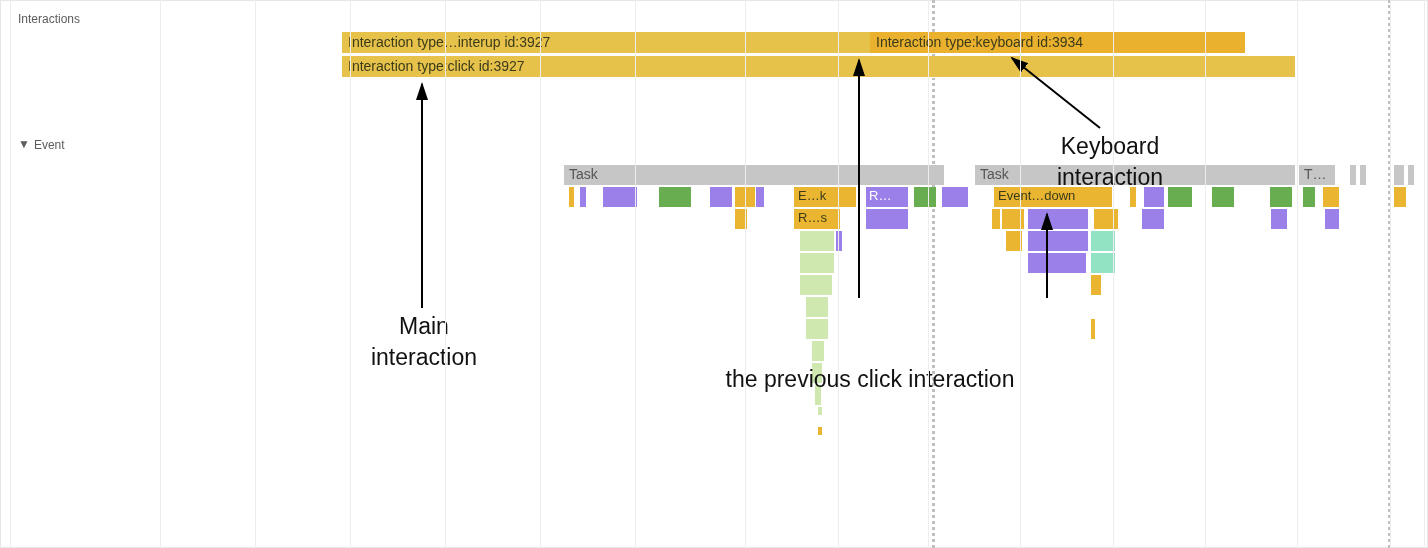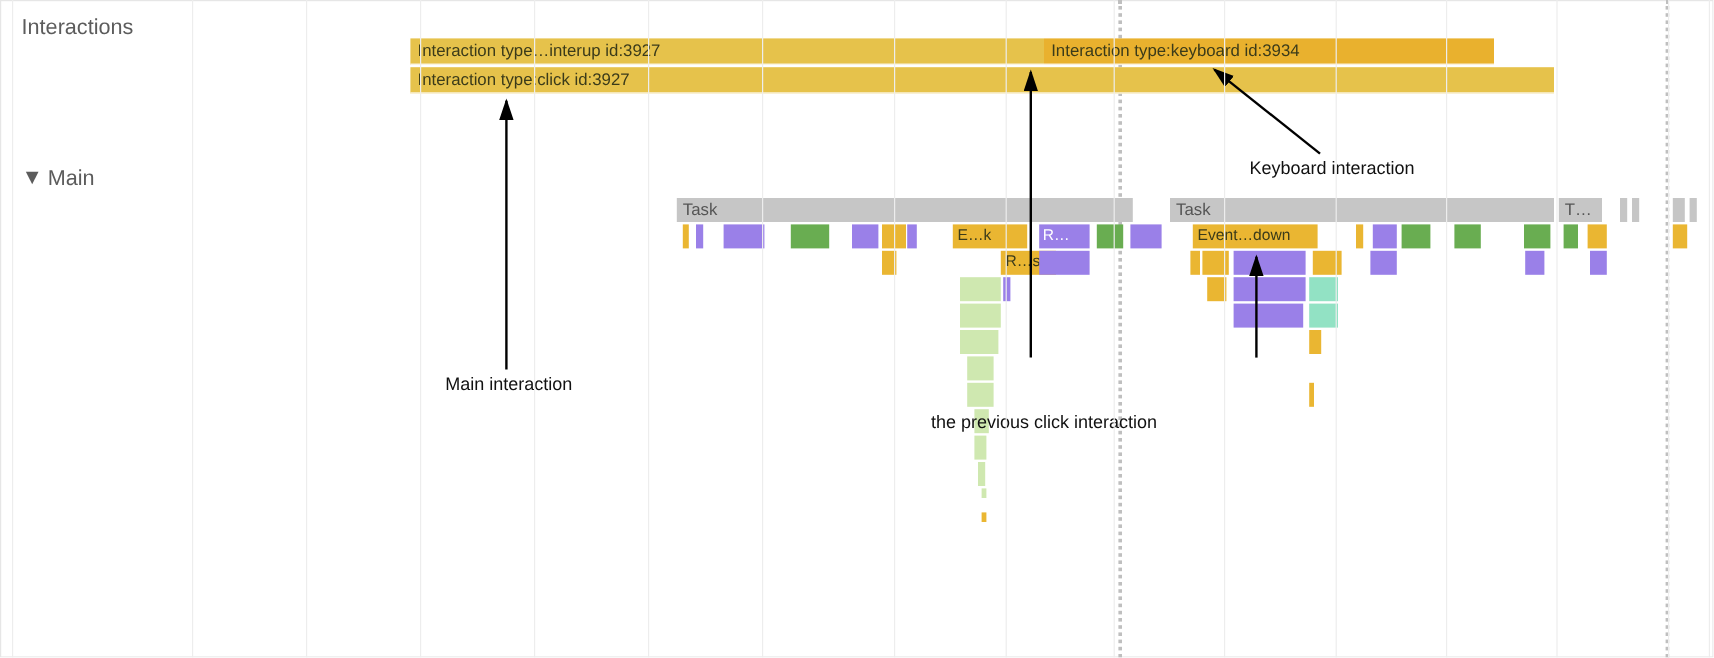--- a/index.html
+++ b/index.html
@@ -7,21 +7,21 @@
   body { position: relative; overflow:hidden; }
 
   
   .gridline { position:absolute; top:0; height:548px; width:1px; background:#ededed; }
   .outer { position:absolute; left:0; top:0; width:1428px; height:548px; border:1px solid #e6e6e6; }
 
   
   .dotted { position:absolute; top:0; height:548px; width:0; border-left:3px dotted #bfbfbf; }
 
   
-  .track-label { position:absolute; font-size:18px; color:#5c5c5c; left:18px; }
+  .track-label { position:absolute; font-size:12px; color:#5c5c5c; left:18px; }
   #lbl-interactions { top:12px; }
   #lbl-main { top:138px; }
   #lbl-main .disc { display:inline-block; margin-right:4px; color:#5c5c5c; transform:translateY(-1px); }
 
   
   .int-bar { position:absolute; height:22px; font-size:14px; color:#3b3b1a; padding:2px 6px; white-space:nowrap; overflow:hidden; border-bottom:1px solid #fff; }
   .int-pointerup { background:#e6c24b; left:342px; top:32px; width:528px; }
   .int-keydown  { background:#e9b12e; left:870px; top:32px; width:375px; }
   .int-click    { background:#e6c24b; left:342px; top:56px; width:953px; }
 
@@ -31,33 +31,33 @@
   .purple { background:#9a80e8; }
   .green  { background:#69ad51; }
   .orange { background:#eab632; }
   .orange-lbl { background:#eab632; color:#3b3b1a; font-size:13px; padding:1px 4px; white-space:nowrap; overflow:hidden; }
   .lightgreen { background:#cfe8b0; }
   .mint   { background:#92e2c4; }
   .grey   { background:#c6c6c6; }
   .thin1 { height:8px; }
 
   
-  .anno { position:absolute; font-size:15px; color:#111; line-height:1.35; text-align:center; }
+  .anno { position:absolute; font-size:23px; color:#111; line-height:1.35; text-align:center; }
   .arrow-svg { position:absolute; top:0; left:0; width:1428px; height:548px; pointer-events:none; }
 </style>
 </head>
 <body>
 
 <div class="outer"></div>
 
 <div class="dotted" style="left:932px"></div>
 <div class="dotted" style="left:1388px"></div>
 
 <div id="lbl-interactions" class="track-label">Interactions</div>
-<div id="lbl-main" class="track-label"><span class="disc">▼</span><span>Main</span></div>
+<div id="lbl-main" class="track-label"><span class="disc">▼</span><span>Event</span></div>
 
 <div class="int-bar int-pointerup">Interaction type…interup id:3927</div>
 <div class="int-bar int-keydown">Interaction type:keyboard id:3934</div>
 <div class="int-bar int-click">Interaction type:click id:3927</div>
 
 <div class="block task-bar" style="left:564px; top:165px; width:380px">Task</div>
 <div class="block task-bar" style="left:975px; top:165px; width:320px">Task</div>
 <div class="block task-bar" style="left:1299px; top:165px; width:36px">T…</div>
 <div class="block grey" style="left:1350px; top:165px; width:6px"></div>
 <div class="block grey" style="left:1360px; top:165px; width:6px"></div>
@@ -68,32 +68,32 @@
 <div class="block purple" style="left:580px; top:187px; width:6px"></div>
 <div class="block purple" style="left:603px; top:187px; width:34px"></div>
 <div class="block green" style="left:659px; top:187px; width:32px"></div>
 <div class="block purple" style="left:710px; top:187px; width:22px"></div>
 <div class="block orange" style="left:735px; top:187px; width:20px"></div>
 <div class="block purple" style="left:756px; top:187px; width:8px"></div>
 <div class="block orange-lbl" style="left:794px; top:187px; width:62px">E…k</div>
 <div class="block purple" style="left:866px; top:187px; width:42px; color:#fff; font-size:13px; padding:1px 3px;">R…</div>
 <div class="block green" style="left:914px; top:187px; width:22px"></div>
 <div class="block purple" style="left:942px; top:187px; width:26px"></div>
-<div class="block orange-lbl" style="left:994px; top:187px; width:104px">Event…down</div>
+<div class="block orange-lbl" style="left:994px; top:187px; width:118px">Event…down</div>
 <div class="block orange" style="left:1130px; top:187px; width:6px"></div>
 <div class="block purple" style="left:1144px; top:187px; width:20px"></div>
 <div class="block green" style="left:1168px; top:187px; width:24px"></div>
 <div class="block green" style="left:1212px; top:187px; width:22px"></div>
 <div class="block green" style="left:1270px; top:187px; width:22px"></div>
 <div class="block green" style="left:1303px; top:187px; width:12px"></div>
 <div class="block orange" style="left:1323px; top:187px; width:16px"></div>
 <div class="block orange" style="left:1394px; top:187px; width:12px"></div>
 
 <div class="block orange" style="left:735px; top:209px; width:12px"></div>
-<div class="block orange-lbl" style="left:834px; top:209px; width:46px">R…s</div>
+<div class="block orange-lbl" style="left:794px; top:209px; width:46px">R…s</div>
 <div class="block purple" style="left:866px; top:209px; width:42px"></div>
 <div class="block orange" style="left:992px; top:209px; width:8px"></div>
 <div class="block orange" style="left:1002px; top:209px; width:22px"></div>
 <div class="block purple" style="left:1028px; top:209px; width:60px"></div>
 <div class="block orange" style="left:1094px; top:209px; width:24px"></div>
 <div class="block purple" style="left:1142px; top:209px; width:22px"></div>
 <div class="block purple" style="left:1271px; top:209px; width:16px"></div>
 <div class="block purple" style="left:1325px; top:209px; width:14px"></div>
 
 <div class="block lightgreen" style="left:800px; top:231px; width:34px"></div>

